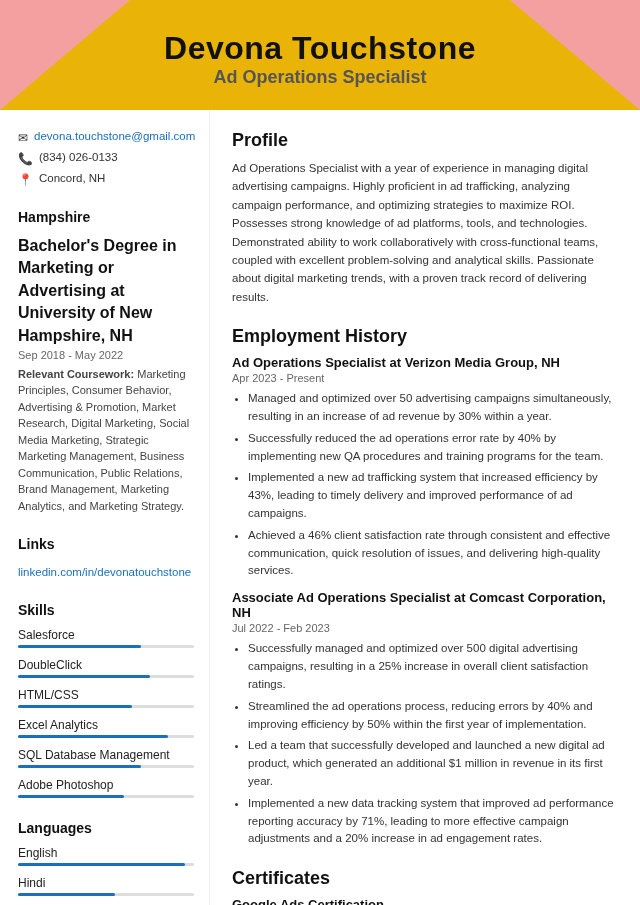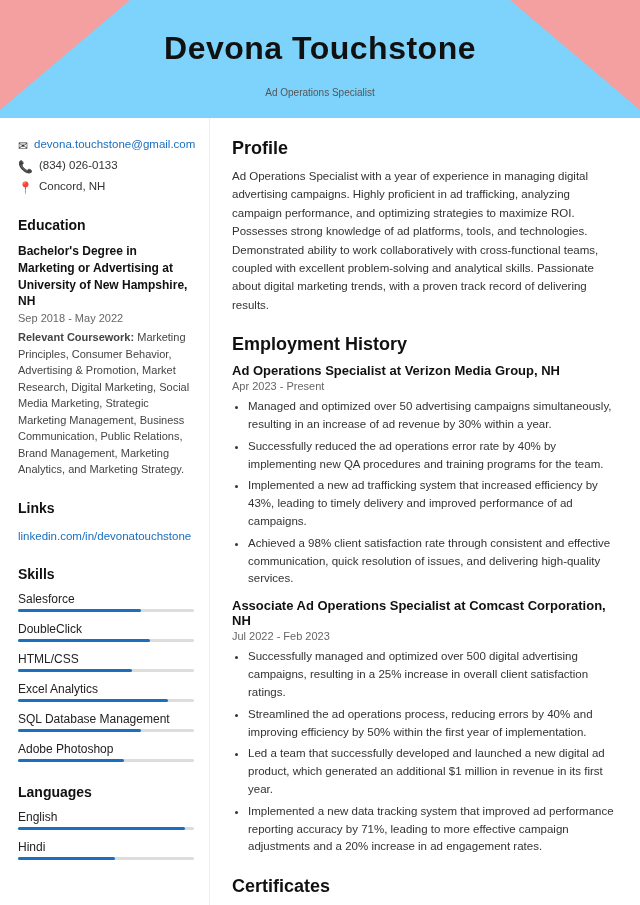--- a/index.html
+++ b/index.html
@@ -13,21 +13,21 @@
     }
     .resume {
       width: 640px;
       background: #fff;
       position: relative;
       overflow: hidden;
     }
     
     .header-area {
       position: relative;
-      background: #7dd3fc;
+      background: #eab308;
       padding: 30px 20px 20px;
       text-align: center;
       min-height: 110px;
     }
     .header-triangle-left {
       position: absolute;
       top: 0; left: 0;
       width: 0; height: 0;
       border-style: solid;
       border-width: 110px 130px 0 0;
@@ -45,23 +45,24 @@
       position: relative;
       z-index: 2;
     }
     .header-name {
       font-size: 32px;
       font-weight: bold;
       color: #111;
       letter-spacing: 0.5px;
     }
     .header-title {
-      font-size: 10px;
+      font-size: 18px;
       color: #555;
-      margin-top: 20px;
+      margin-top: 0;
+      font-weight: bold;
     }
     
     .body-area {
       display: flex;
     }
     
     .sidebar {
       width: 210px;
       min-width: 210px;
       background: #fff;
@@ -91,21 +92,21 @@
       color: #333;
       flex-shrink: 0;
       margin-top: 1px;
     }
     .contact-link {
       color: #1a6fbe;
       text-decoration: none;
       font-size: 11.5px;
     }
     .edu-degree {
-      font-size: 12px;
+      font-size: 16px;
       font-weight: bold;
       color: #111;
       margin-bottom: 2px;
       line-height: 1.4;
     }
     .edu-date {
       font-size: 11px;
       color: #666;
       margin-bottom: 5px;
     }
@@ -230,21 +231,21 @@
           <span class="contact-icon">📞</span>
           <span>(834) 026-0133</span>
         </div>
         <div class="contact-item">
           <span class="contact-icon">📍</span>
           <span>Concord, NH</span>
         </div>
       </div>
 
       <div class="sidebar-section">
-        <div class="sidebar-section-title">Education</div>
+        <div class="sidebar-section-title">Hampshire</div>
         <div class="edu-degree">Bachelor's Degree in Marketing or Advertising at University of New Hampshire, NH</div>
         <div class="edu-date">Sep 2018 - May 2022</div>
         <div class="edu-coursework">
           <strong>Relevant Coursework:</strong>
           <span>Marketing Principles, Consumer Behavior, Advertising &amp; Promotion, Market Research, Digital Marketing, Social Media Marketing, Strategic Marketing Management, Business Communication, Public Relations, Brand Management, Marketing Analytics, and Marketing Strategy.</span>
         </div>
       </div>
 
       <div class="sidebar-section">
         <div class="sidebar-section-title">Links</div>
@@ -322,21 +323,21 @@
       <div class="section">
         <div class="section-title">Employment History</div>
         <div id="jobs-list">
             <div>
       <div class="job-title">Ad Operations Specialist at Verizon Media Group, NH</div>
       <div class="job-date">Apr 2023 - Present</div>
       <ul class="job-bullets">
                 <li>Managed and optimized over 50 advertising campaigns simultaneously, resulting in an increase of ad revenue by 30% within a year.</li>
                 <li>Successfully reduced the ad operations error rate by 40% by implementing new QA procedures and training programs for the team.</li>
                 <li>Implemented a new ad trafficking system that increased efficiency by 43%, leading to timely delivery and improved performance of ad campaigns.</li>
-                <li>Achieved a 98% client satisfaction rate through consistent and effective communication, quick resolution of issues, and delivering high-quality services.</li>
+                <li>Achieved a 46% client satisfaction rate through consistent and effective communication, quick resolution of issues, and delivering high-quality services.</li>
               </ul>
     </div>
             <div>
       <div class="job-title">Associate Ad Operations Specialist at Comcast Corporation, NH</div>
       <div class="job-date">Jul 2022 - Feb 2023</div>
       <ul class="job-bullets">
                 <li>Successfully managed and optimized over 500 digital advertising campaigns, resulting in a 25% increase in overall client satisfaction ratings.</li>
                 <li>Streamlined the ad operations process, reducing errors by 40% and improving efficiency by 50% within the first year of implementation.</li>
                 <li>Led a team that successfully developed and launched a new digital ad product, which generated an additional $1 million in revenue in its first year.</li>
                 <li>Implemented a new data tracking system that improved ad performance reporting accuracy by 71%, leading to more effective campaign adjustments and a 20% increase in ad engagement rates.</li>

